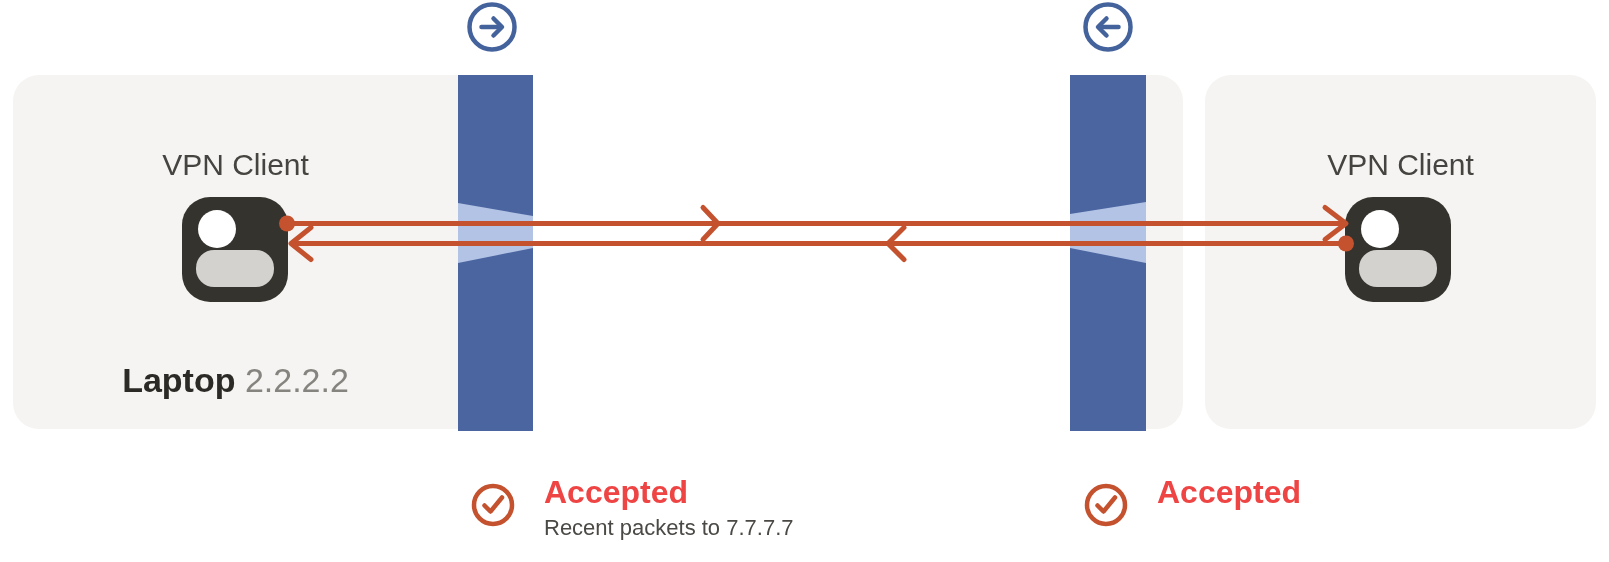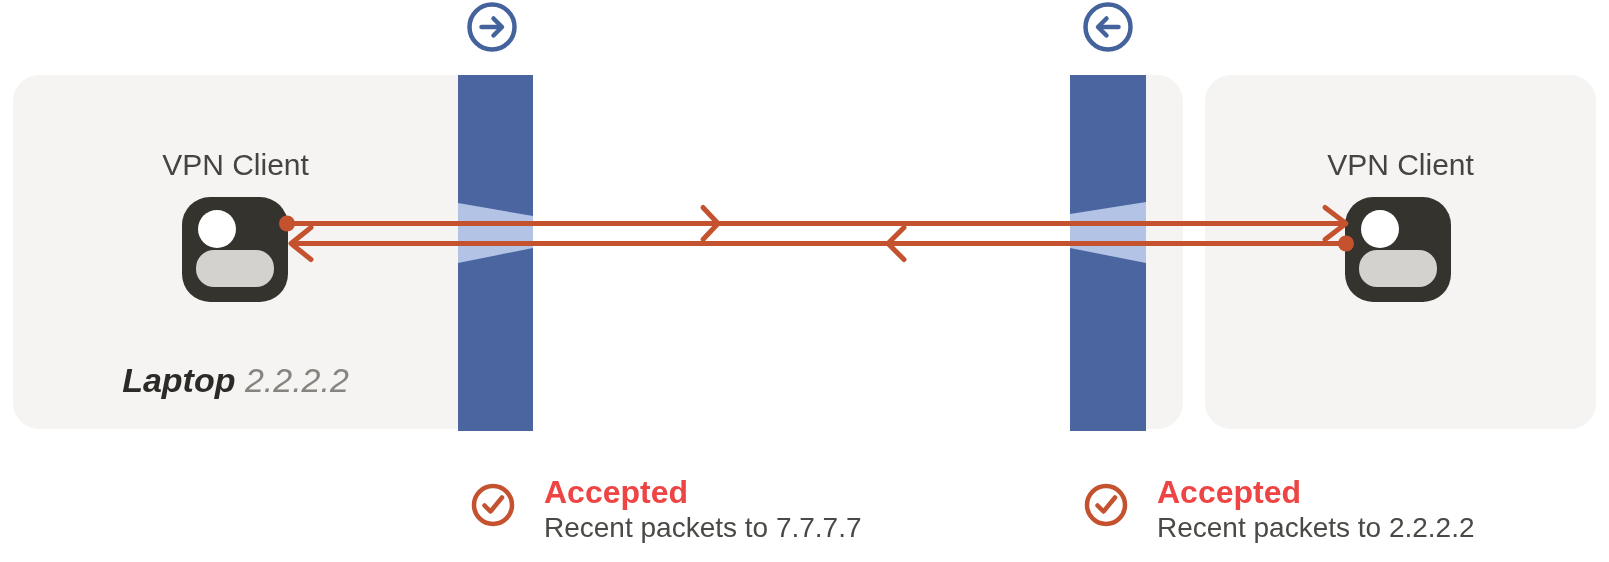--- a/index.html
+++ b/index.html
@@ -23,21 +23,21 @@
   
   .role-label{position:absolute;top:148px;font-size:30px;line-height:34px;color:#454440;text-align:center;}
   .role-label.l{left:13px;width:445px;}
   .role-label.r{left:1205px;width:391px;}
   .person-icon{position:absolute;top:197px;width:106px;height:105px;background:#35332e;border-radius:28px;}
   .person-icon.l{left:182px;}
   .person-icon.r{left:1345px;}
   .person-head{position:absolute;left:16px;top:13px;width:38px;height:38px;border-radius:50%;background:#ffffff;}
   .person-body{position:absolute;left:14px;top:53px;width:78px;height:37px;border-radius:18px;background:#d3d2cf;}
   .node-title{position:absolute;top:360px;font-size:34px;line-height:40px;text-align:center;color:#2b2a26;}
-  .node-title.l{left:13px;width:445px;font-style:italic;}
+  .node-title.l{left:13px;width:445px;}
   .node-title.r{left:1205px;width:391px;}
   .node-name{font-weight:700;color:#2b2a26;}
   .node-ip{color:#85847f;}
 
   
   .dir-icon{position:absolute;top:1px;width:52px;height:52px;}
   .dir-icon.l{left:466px;}
   .dir-icon.r{left:1082px;}
   .dir-stroke{stroke:#44639d;stroke-width:4.5;fill:none;stroke-linecap:round;stroke-linejoin:round;}
 
@@ -48,21 +48,21 @@
 
   
   .status-icon{position:absolute;top:482px;width:46px;height:46px;}
   .status-icon.l{left:470px;}
   .status-icon.r{left:1083px;}
   .status-stroke{stroke:#c4522e;stroke-width:4.5;fill:none;stroke-linecap:round;stroke-linejoin:round;}
   .status-text{position:absolute;top:473px;}
   .status-text.l{left:544px;}
   .status-text.r{left:1157px;}
   .status-title{font-size:32px;line-height:38px;font-weight:700;color:#ef4444;}
-  .status-detail{font-size:28px;line-height:34px;color:#4a4945;}
+  .status-detail{font-size:22px;line-height:34px;color:#4a4945;}
 </style>
 </head>
 <body>
 
 <div class="canvas">
 
   <div class="card card-left"></div>
   <div class="card card-backing"></div>
   <div class="card card-right"></div>
 
@@ -125,16 +125,15 @@
     <div class="status-title">Accepted</div>
     <div class="status-detail">Recent packets to 7.7.7.7</div>
   </div>
 
   <svg class="status-icon r" viewBox="0 0 46 46">
     <circle class="status-stroke" cx="23" cy="23" r="19"></circle>
     <path class="status-stroke" d="M14.5 23.5 L20.5 29.5 L32 15.5"></path>
   </svg>
   <div class="status-text r">
     <div class="status-title">Accepted</div>
-    <div class="status-detail">Recent packets to 2.2.2.2</div>
   </div>
 
 </div>
 
 </body></html>

